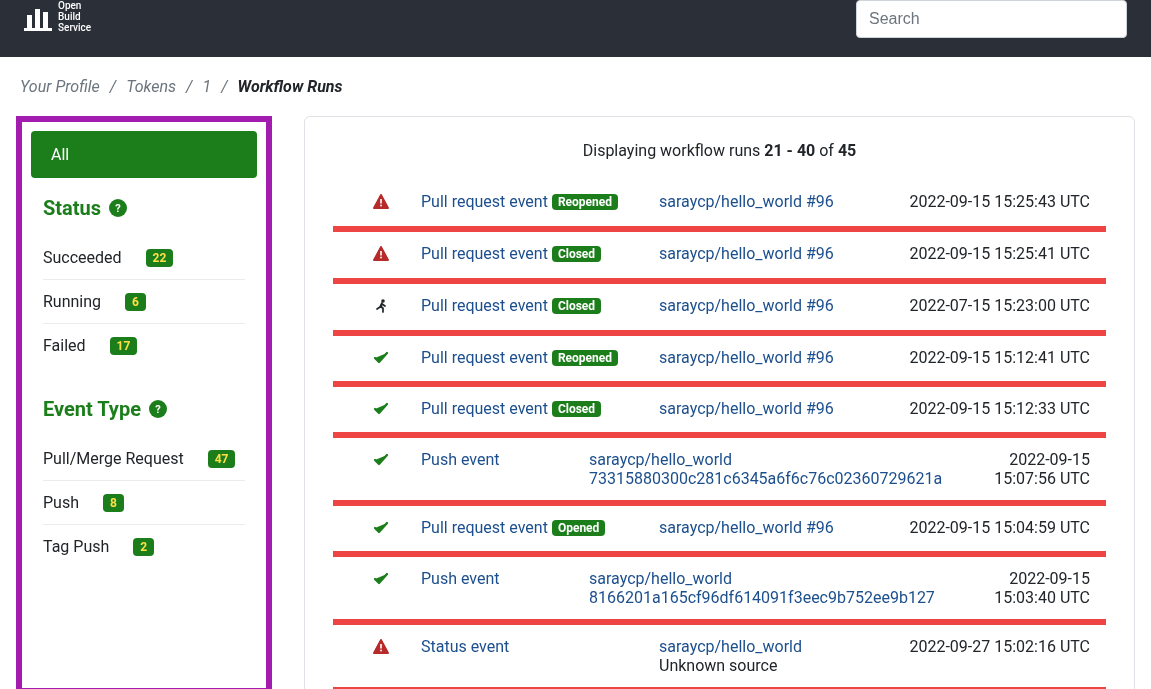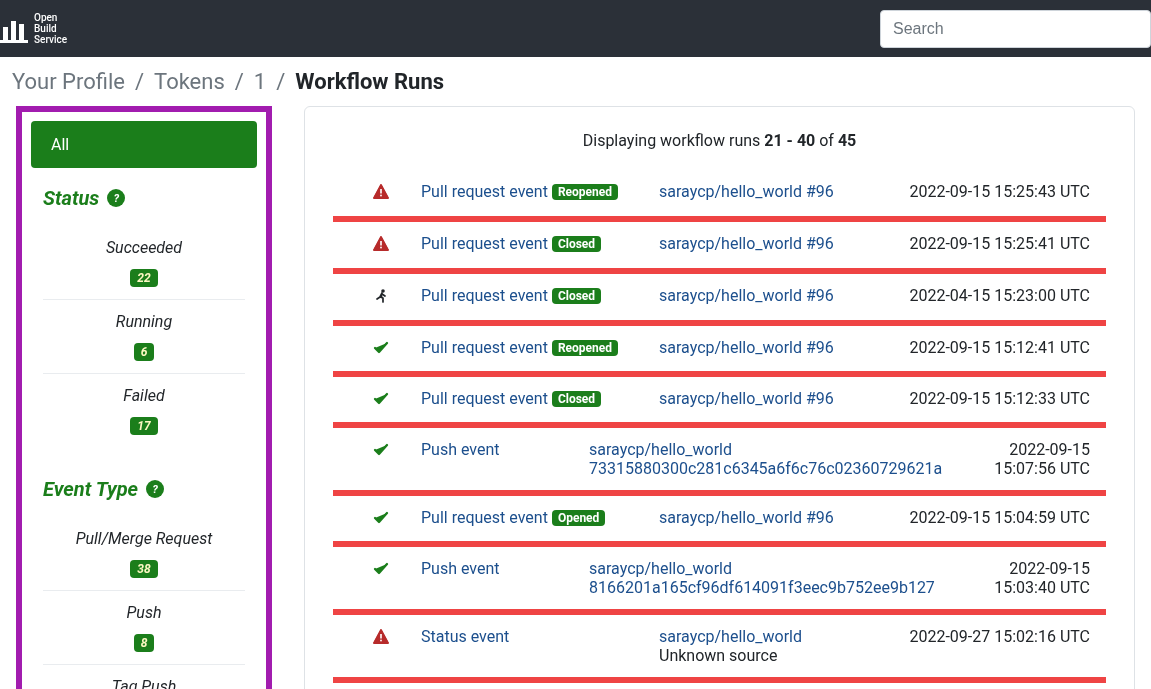--- a/index.html
+++ b/index.html
@@ -1,41 +1,41 @@
 <!DOCTYPE html>
 <html><head>
   <meta charset="utf-8">
   <style>
     * { margin: 0; padding: 0; box-sizing: border-box; }
     body { font-family: -apple-system, BlinkMacSystemFont, "Segoe UI", Roboto, Arial, sans-serif; font-size: 16px; color: #212529; background: #fff; }
     
-    .navbar { background: #2b3038; height: 57px; display: flex; align-items: center; justify-content: space-between; padding: 0 0; }
+    .navbar { background: #2b3038; height: 57px; display: flex; align-items: flex-start; justify-content: space-between; padding: 0 24px; }
     .logo { display: flex; align-items: center; color: #fff; gap: 6px; }
     .logo svg { fill: #fff; }
     .logo-text { font-size: 10px; line-height: 1.1; font-weight: 500; }
     .search-input { width: 271px; height: 38px; padding: 6px 12px; border: 1px solid #ced4da; border-radius: 4px; font-size: 16px; color: #495057; background: #fff; }
     .search-input::placeholder { color: #6c757d; }
     
-    .breadcrumb { padding: 12px; display: flex; gap: 10px; align-items: center; font-size: 22px; color: #6c757d; }
+    .breadcrumb { padding: 20px; display: flex; gap: 10px; align-items: center; font-size: 16px; color: #6c757d; font-style: italic; }
     .breadcrumb a { color: #6c757d; text-decoration: none; }
     .breadcrumb .sep { color: #6c757d; }
     .breadcrumb .current { color: #212529; font-weight: 700; }
     
     .layout { display: flex; gap: 32px; padding: 0 16px 16px; }
     
     .sidebar { width: 256px; border: 6px solid #a21caf; border-radius: 0; background: #fff; padding: 1px; flex-shrink: 0; }
     .sidebar-all { background: #1b7e1b; color: #fff; padding: 14px 20px; border-radius: 4px; margin: 8px 8px 18px; font-size: 16px; cursor: pointer; }
-    .sidebar-section { padding: 0 20px 16px; font-style: italic; }
+    .sidebar-section { padding: 0 20px 16px; }
     .section-title { display: flex; align-items: center; gap: 8px; font-size: 20px; font-weight: 700; color: #1b7e1b; margin: 14px 0 16px; }
     .help-icon { width: 18px; height: 18px; background: #1b7e1b; border-radius: 50%; display: inline-flex; align-items: center; justify-content: center; color: #fff; font-size: 11px; font-weight: 700; cursor: pointer; }
     .filter-list { list-style: none; }
-    .filter-item { padding: 12px 0; display: flex; align-items: center; gap: 12px; cursor: pointer; border-bottom: 1px solid #e9ecef; flex-direction: column; }
+    .filter-item { padding: 12px 0; display: flex; align-items: center; gap: 24px; cursor: pointer; border-bottom: 1px solid #e9ecef; }
     .filter-item:last-child { border-bottom: none; }
     .filter-label { font-size: 16px; color: #212529; }
-    .badge { background: #1b7e1b; color: #fef9c3; font-size: 12px; font-weight: 700; padding: 2px 7px; border-radius: 4px; display: inline-block; text-align: right; }
+    .badge { background: #1b7e1b; color: #fde047; font-size: 12px; font-weight: 700; padding: 2px 7px; border-radius: 4px; display: inline-block; text-align: right; }
     
     .main { flex: 1; border: 1px solid #dee2e6; border-radius: 6px; background: #fff; padding: 24px 28px 0; min-width: 0; }
     .main-header { text-align: center; font-size: 16px; color: #212529; margin-bottom: 20px; }
     .main-header strong { font-weight: 700; }
     
     .runs-table { width: 100%; }
     .row { display: grid; grid-template-columns: 64px 230px 1fr 190px; gap: 8px; padding: 12px 16px; border-bottom: 6px solid #ef4444; align-items: start; }
     .row.push { grid-template-columns: 64px 160px 1fr 140px; }
     .row.status-row { grid-template-columns: 64px 230px 1fr 190px; }
     
@@ -113,21 +113,21 @@
     </div>
 
     <div class="sidebar-section">
       <div class="section-title">
         <span>Event Type</span>
         <span class="help-icon">?</span>
       </div>
       <ul class="filter-list">
         <li class="filter-item">
           <span class="filter-label">Pull/Merge Request</span>
-          <span class="badge">38</span>
+          <span class="badge">47</span>
         </li>
         <li class="filter-item">
           <span class="filter-label">Push</span>
           <span class="badge">8</span>
         </li>
         <li class="filter-item">
           <span class="filter-label">Tag Push</span>
           <span class="badge">2</span>
         </li>
       </ul>
@@ -167,21 +167,21 @@
         </div>
         <div class="row">
           <div class="icon-cell">
             <span class="icon-run"><svg viewBox="0 0 16 16">
                 <circle cx="10" cy="3" r="1.8" fill="#212529"></circle>
                 <path d="M9 5 L7 9 L10 10 L10 14 M7 9 L4 11 M9 6 L12 8" stroke="#212529" stroke-width="1.7" fill="none" stroke-linecap="round" stroke-linejoin="round"></path>
               </svg></span>
           </div>
           <div class="event-cell"><a href="#" class="event-link">Pull request event</a><span class="pill">Closed</span></div>
           <div class="source-cell"><a href="#" class="source-link">saraycp/hello_world #96</a></div>
-          <div class="ts-cell">2022-04-15 15:23:00 UTC</div>
+          <div class="ts-cell">2022-07-15 15:23:00 UTC</div>
         </div>
         <div class="row">
           <div class="icon-cell">
             <span class="icon-check"><svg viewBox="0 0 16 14">
                 <path d="M2 7 L6 11 L14 2" fill="none" stroke="#1b7e1b" stroke-width="2.3" stroke-linecap="round" stroke-linejoin="round"></path>
               </svg></span>
           </div>
           <div class="event-cell"><a href="#" class="event-link">Pull request event</a><span class="pill">Reopened</span></div>
           <div class="source-cell"><a href="#" class="source-link">saraycp/hello_world #96</a></div>
           <div class="ts-cell">2022-09-15 15:12:41 UTC</div>

